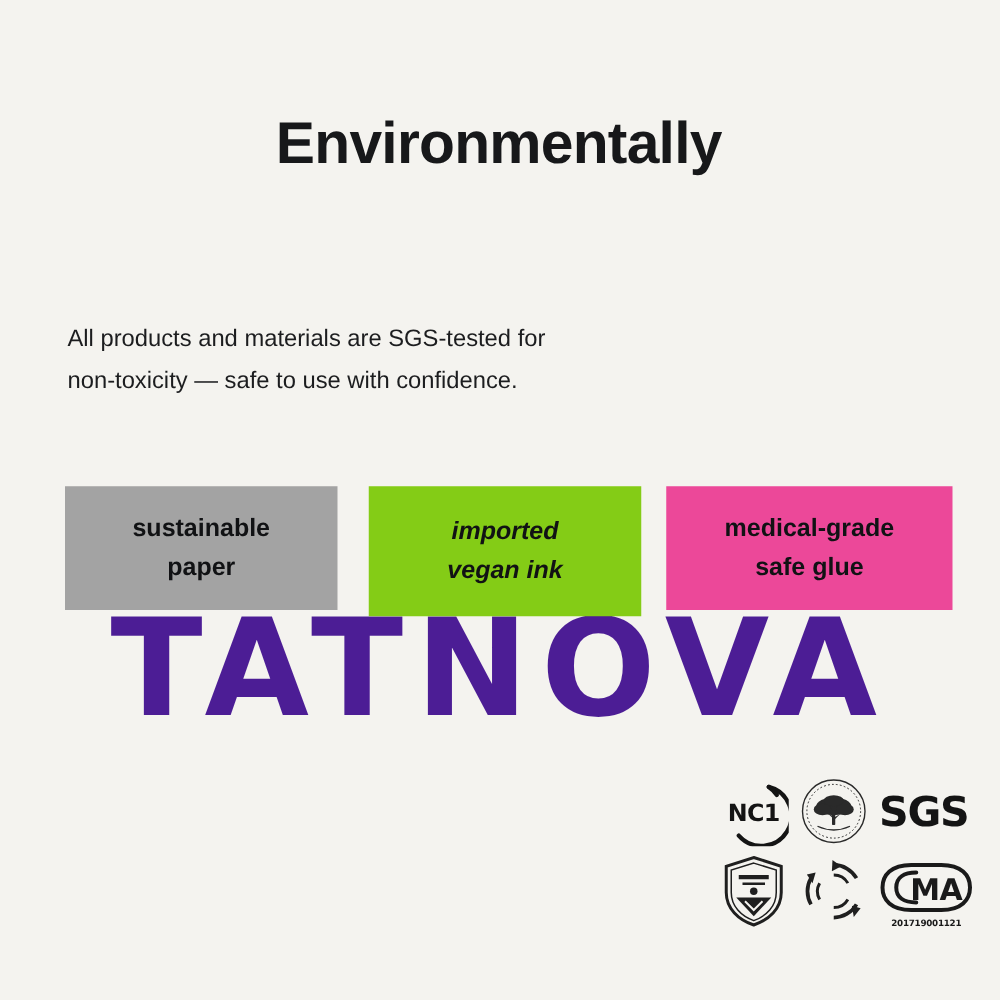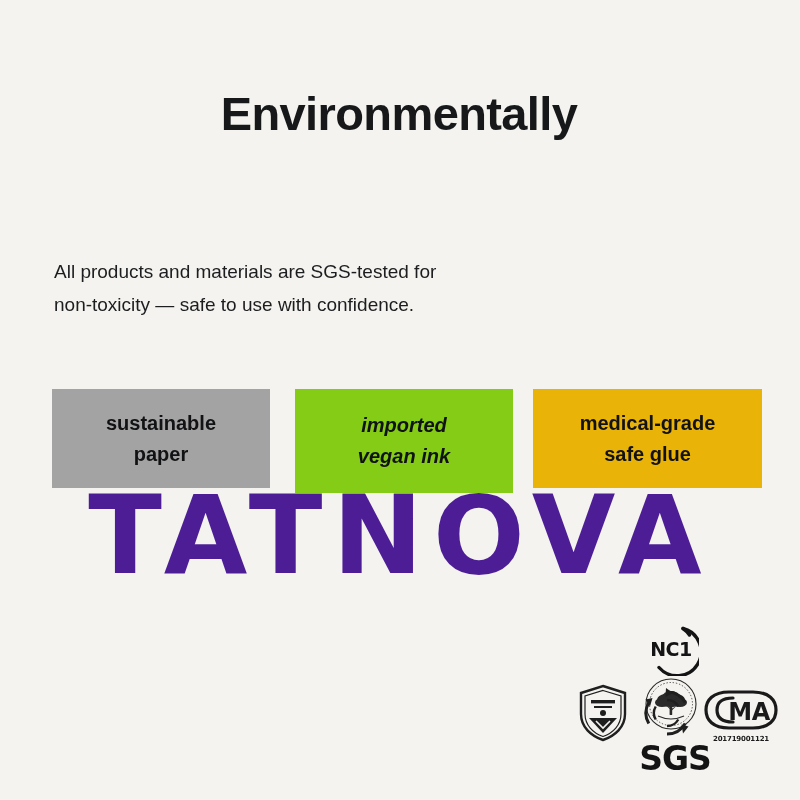--- a/index.html
+++ b/index.html
@@ -105,21 +105,21 @@
     width: 200px;
     height: 128px;
   }
   .cert-row {
     position: absolute;
     left: 0;
     width: 200px;
     display: flex;
     align-items: center;
   }
-  .cert-row-0 { top: 0px;  height: 58px; flex-direction: column; }
+  .cert-row-0 { top: 0px;  height: 58px; }
   .cert-row-1 { top: 62px; height: 62px; }
 
   .badge {
     position: relative;
     display: flex;
     align-items: center;
     justify-content: center;
     flex: none;
   }
   .b-nc1   { width: 56px; height: 56px; margin-right: 8px; }
@@ -170,21 +170,21 @@
 
   <div class="tag-row">
     <div class="tag tag-0" style="background-color: #a3a3a3; color: rgb(17, 18, 20);">
       <span class="t-line">sustainable</span>
       <span class="t-line">paper</span>
     </div>
     <div class="tag tag-1" style="background-color: #84cc16; color: rgb(17, 18, 20); font-style: italic;">
       <span class="t-line">imported</span>
       <span class="t-line">vegan ink</span>
     </div>
-    <div class="tag tag-2" style="background-color: #eab308; color: rgb(17, 18, 20);">
+    <div class="tag tag-2" style="background-color: #ec4899; color: rgb(17, 18, 20);">
       <span class="t-line">medical-grade</span>
       <span class="t-line">safe glue</span>
     </div>
   </div>
 
   <div class="certs">
 
     <div class="cert-row cert-row-0">
 
       <div class="badge b-nc1">

